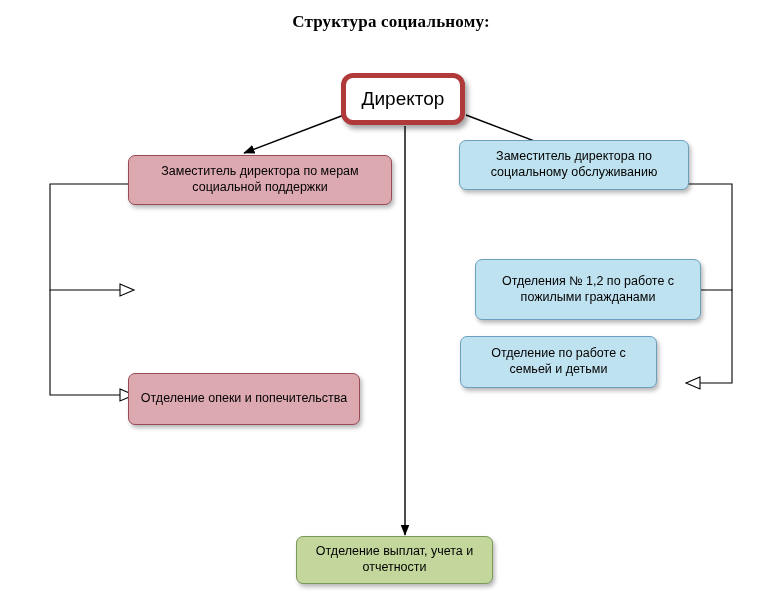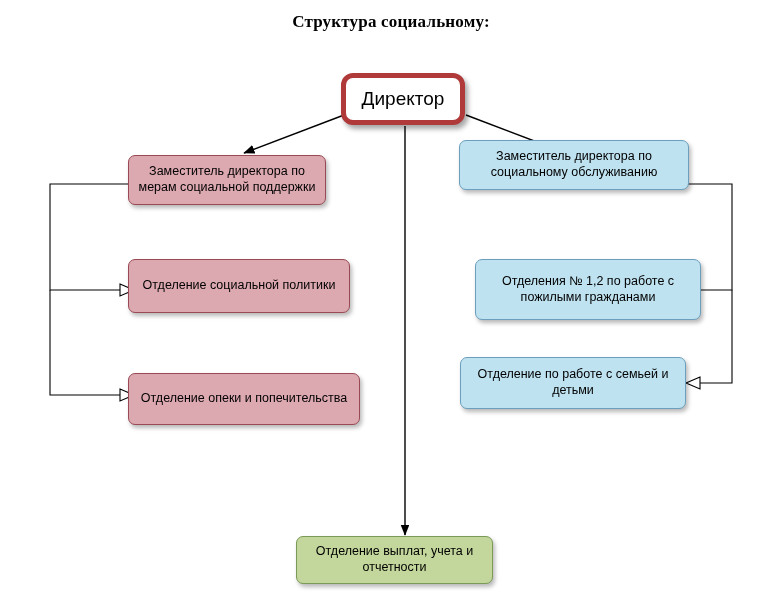--- a/index.html
+++ b/index.html
@@ -105,41 +105,38 @@
     <polygon points="700,284 686,290 700,296" fill="#ffffff" stroke="#000000" stroke-width="1.1"></polygon>
 
     <path d="M732,290 L732,383 L700,383" stroke="#000000" stroke-width="1.1" fill="none"></path>
     <polygon points="700,377 686,383 700,389" fill="#ffffff" stroke="#000000" stroke-width="1.1"></polygon>
   </svg>
 
   <div class="node node-director" style="left:341px; top:73px; width:124px; height:52px;">
     <span>Директор</span>
   </div>
 
-  <div class="node node-pink" style="left:128px; top:155px; width:198px; height:50px;">
+  <div class="node node-pink" style="left:128px; top:155px; width:264px; height:50px;">
     <span>Заместитель директора по мерам социальной поддержки</span>
   </div>
 
   <div class="node node-blue" style="left:459px; top:140px; width:230px; height:50px;">
     <span>Заместитель директора по социальному обслуживанию</span>
   </div>
 
-  <div class="node node-pink" style="left:128px; top:259px; width:222px; height:54px;">
-    <span>Отделение социальной политики</span>
-  </div>
 
   <div class="node node-blue" style="left:460px; top:259px; width:226px; height:61px;margin-left:15px;">
     <span>Отделения № 1,2 по работе с пожилыми гражданами</span>
   </div>
 
   <div class="node node-pink" style="left:128px; top:373px; width:232px; height:52px;">
     <span>Отделение опеки и попечительства</span>
   </div>
 
-  <div class="node node-blue" style="left:460px; top:357px; width:226px; height:52px;">
+  <div class="node node-blue" style="left:460px; top:336px; width:197px; height:52px;">
     <span>Отделение по работе с семьей и детьми</span>
   </div>
 
   <div class="node node-green" style="left:296px; top:536px; width:197px; height:48px;">
     <span>Отделение выплат, учета и отчетности</span>
   </div>
 
 </div>
 
 </body></html>

